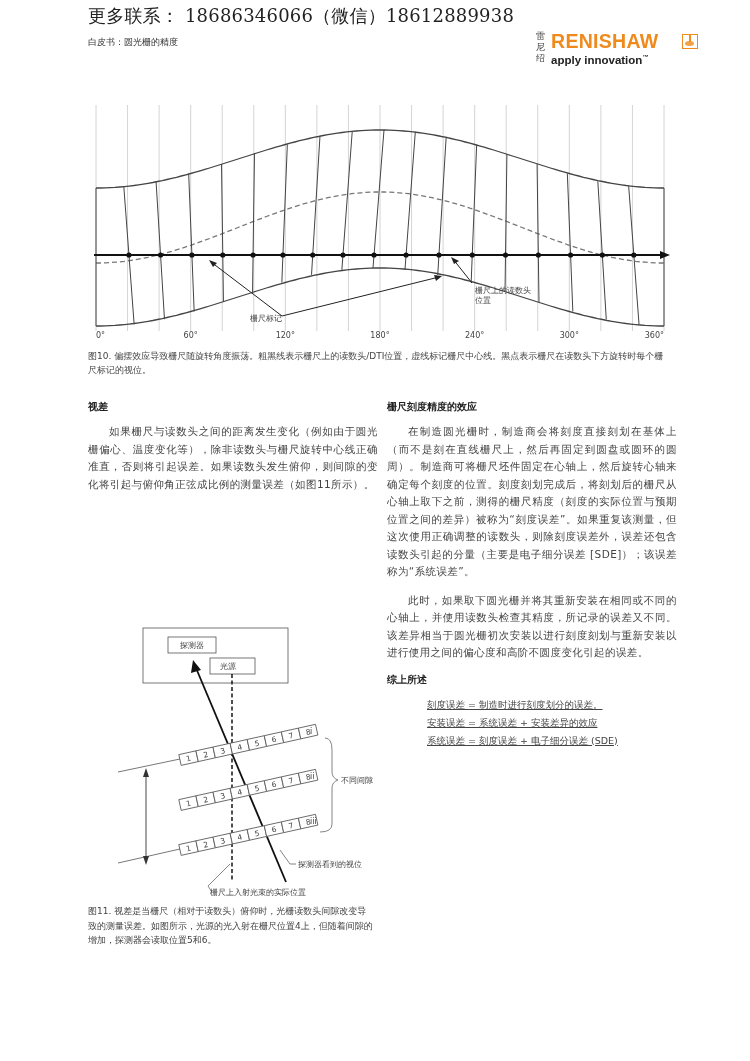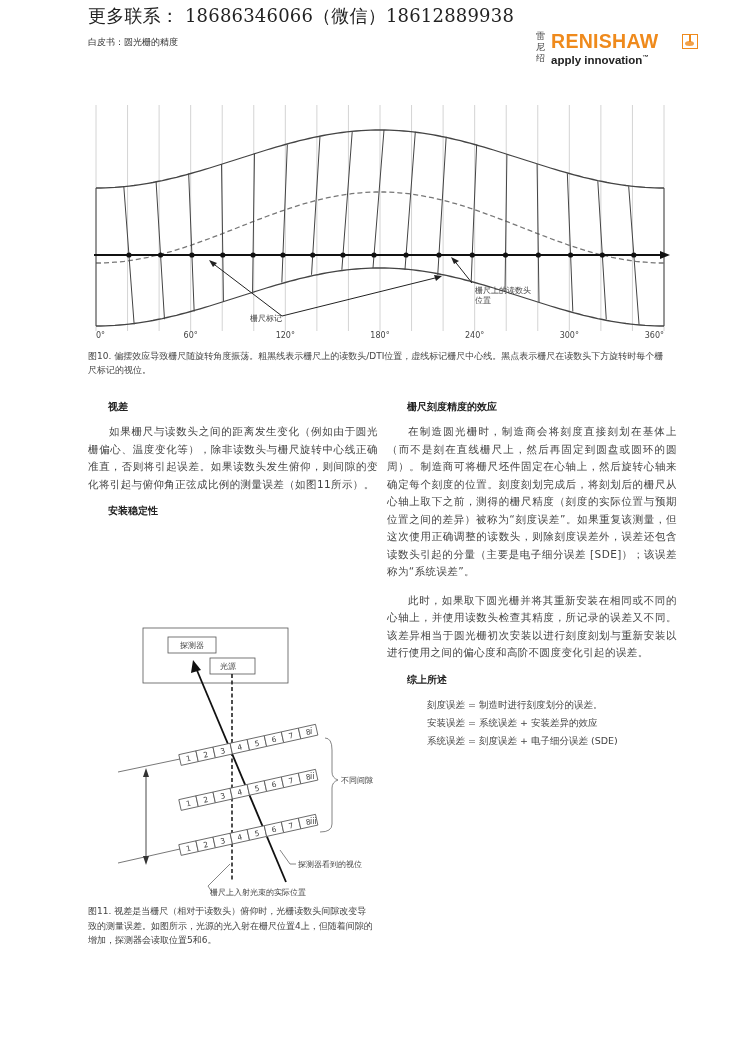--- a/index.html
+++ b/index.html
@@ -21,27 +21,27 @@
   .fig10 { position: absolute; left: 82px; top: 105px; width: 590px; height: 240px; }
   .fig10 svg { width: 590px; height: 240px; display: block; }
   .caption { position: absolute; font-size: 9px; line-height: 14px; color: #444; }
   .cap10 { left: 88px; top: 349px; width: 580px; }
   .cap11 { left: 88px; top: 904px; width: 285px; font-size: 9px; line-height: 14.5px; }
 
   .col { position: absolute; width: 290px; }
   .col-left { left: 88px; top: 400px; }
   .col-right { left: 387px; top: 400px; }
 
-  h3 { font-size: 10px; font-weight: bold; color: #222; margin-bottom: 9px; margin-left: 20px; }
+  h3 { font-size: 10px; font-weight: bold; color: #222; margin-bottom: 9px; }
   p.body { font-size: 10.5px; line-height: 17.5px; color: #444; text-indent: 2em; text-align: justify; margin-bottom: 11px; letter-spacing: 0.4px; }
 
   .fig11 { position: absolute; left: 100px; top: 620px; width: 280px; height: 282px; }
   .fig11 svg { width: 280px; height: 282px; display: block; }
 
-  .summary { margin-left: 40px; font-size: 9.5px; line-height: 18px; color: #444; }
+  .summary { margin-left: 40px; font-size: 9.5px; line-height: 18px; color: #444; text-decoration: underline; }
 </style>
 </head>
 <body>
 
 <div class="contact">更多联系：  18686346066（微信）18612889938</div>
 <div class="doc-title">白皮书：圆光栅的精度</div>
 
 <div class="logo">
   <div class="logo-cn">
     <div>雷</div>
@@ -139,21 +139,20 @@
         <text x="487.3333333333333" y="233" font-size="8" fill="#444" text-anchor="middle">300°</text>
         <text x="582" y="233" font-size="8" fill="#444" text-anchor="end">360°</text>
       </g>
   </svg>
 </div>
 <div class="caption cap10">图10. 偏摆效应导致栅尺随旋转角度振荡。粗黑线表示栅尺上的读数头/DTI位置，虚线标记栅尺中心线。黑点表示栅尺在读数头下方旋转时每个栅尺标记的视位。</div>
 
 <div class="col col-left">
   <h3>视差</h3>
   <p class="body">如果栅尺与读数头之间的距离发生变化（例如由于圆光栅偏心、温度变化等），除非读数头与栅尺旋转中心线正确准直，否则将引起误差。如果读数头发生俯仰，则间隙的变化将引起与俯仰角正弦成比例的测量误差（如图11所示）。</p>
-  <h3 style="margin-top:4px;">安装稳定性</h3>
 </div>
 
 <div class="fig11">
   <svg id="fig11svg" viewBox="0 0 280 282">
     <rect x="43" y="8" width="145" height="55" fill="none" stroke="#555" stroke-width="0.8"></rect>
     <rect x="68" y="17" width="48" height="16" fill="none" stroke="#555" stroke-width="0.8"></rect>
     <text x="92" y="28" font-size="8" text-anchor="middle" fill="#444">探测器</text>
     <rect x="110" y="38" width="45" height="16" fill="none" stroke="#555" stroke-width="0.8"></rect>
     <text x="128" y="49" font-size="8" text-anchor="middle" fill="#444">光源</text>
     <line x1="132" y1="54" x2="132" y2="262" stroke="#222" stroke-width="1.6" stroke-dasharray="4,2.5"></line>

